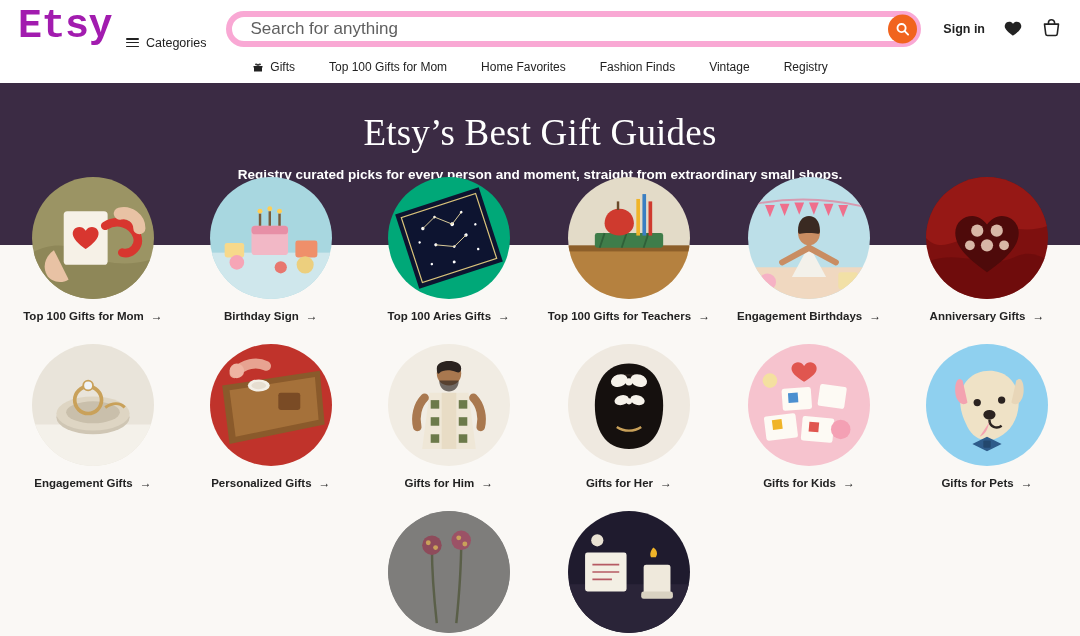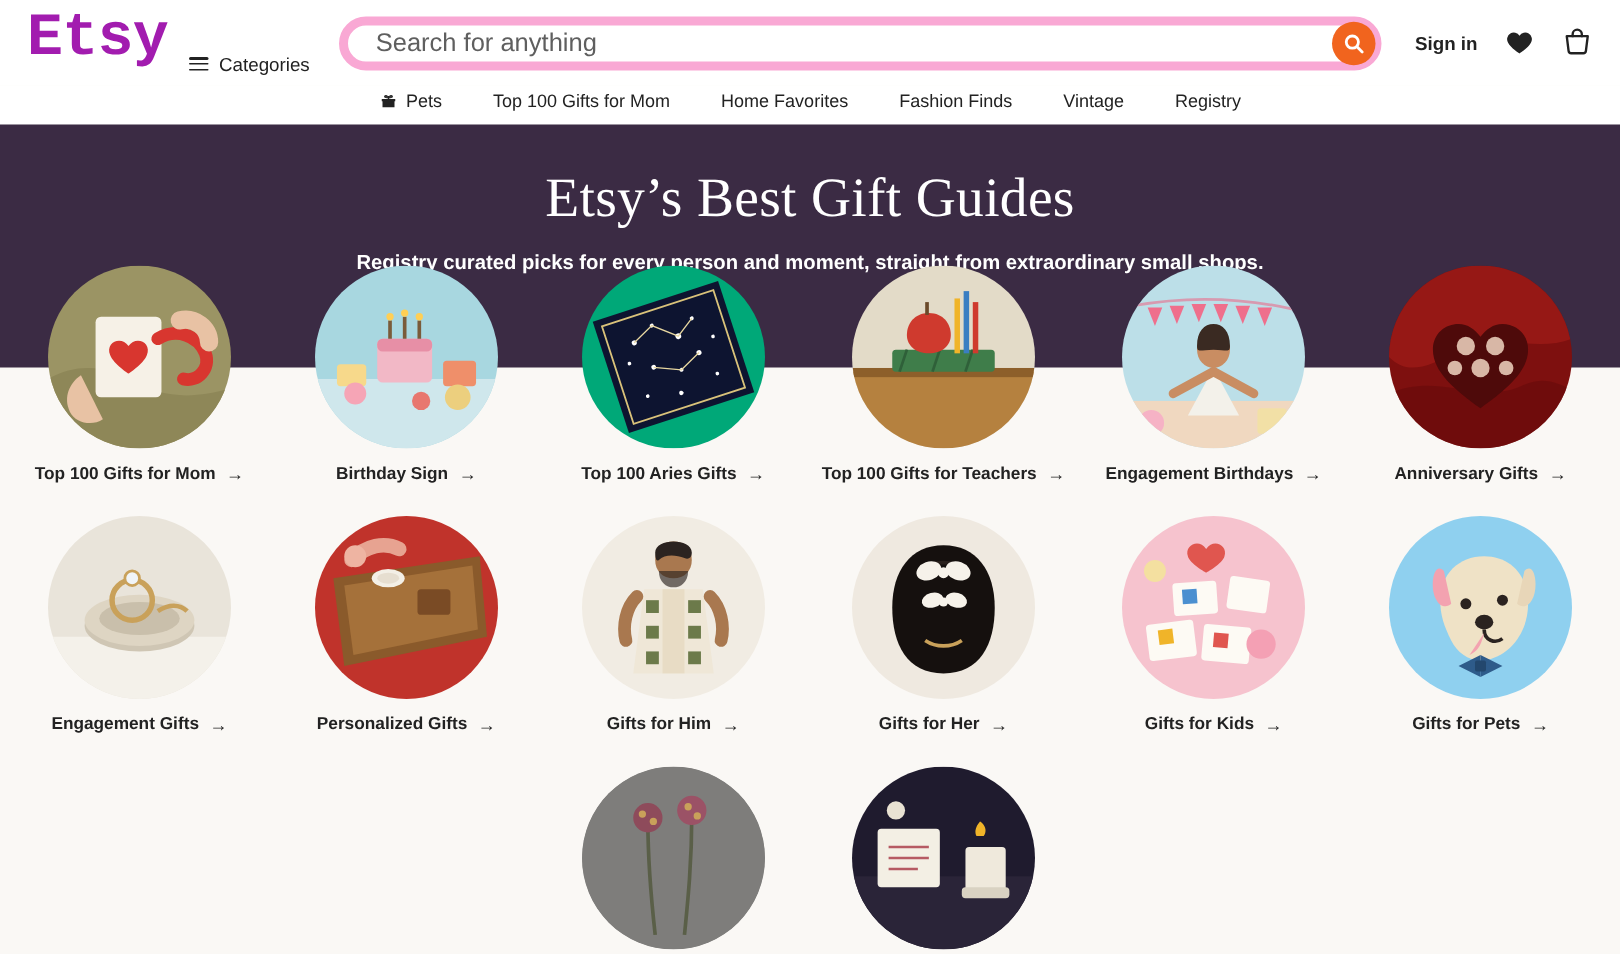--- a/index.html
+++ b/index.html
@@ -222,21 +222,21 @@
     </div>
   </div>
 </div>
 
 <div class="nav">
   <div class="nav-item">
     <svg width="12" height="12" viewBox="0 0 24 24" fill="#222">
       <path d="M3 10h18v3H3zM4 13h16v8H4zM11 6h2v15h-2z"></path>
       <path d="M12 7c-1.5-3-6-3-6 0 0 1.7 3 2 6 2 3 0 6-.3 6-2 0-3-4.5-3-6 0z" opacity=".9"></path>
     </svg>
-    <span>Pets</span>
+    <span>Gifts</span>
   </div>
   <div class="nav-item">
     <span>Top 100 Gifts for Mom</span>
   </div>
   <div class="nav-item">
     <span>Home Favorites</span>
   </div>
   <div class="nav-item">
     <span>Fashion Finds</span>
   </div>

